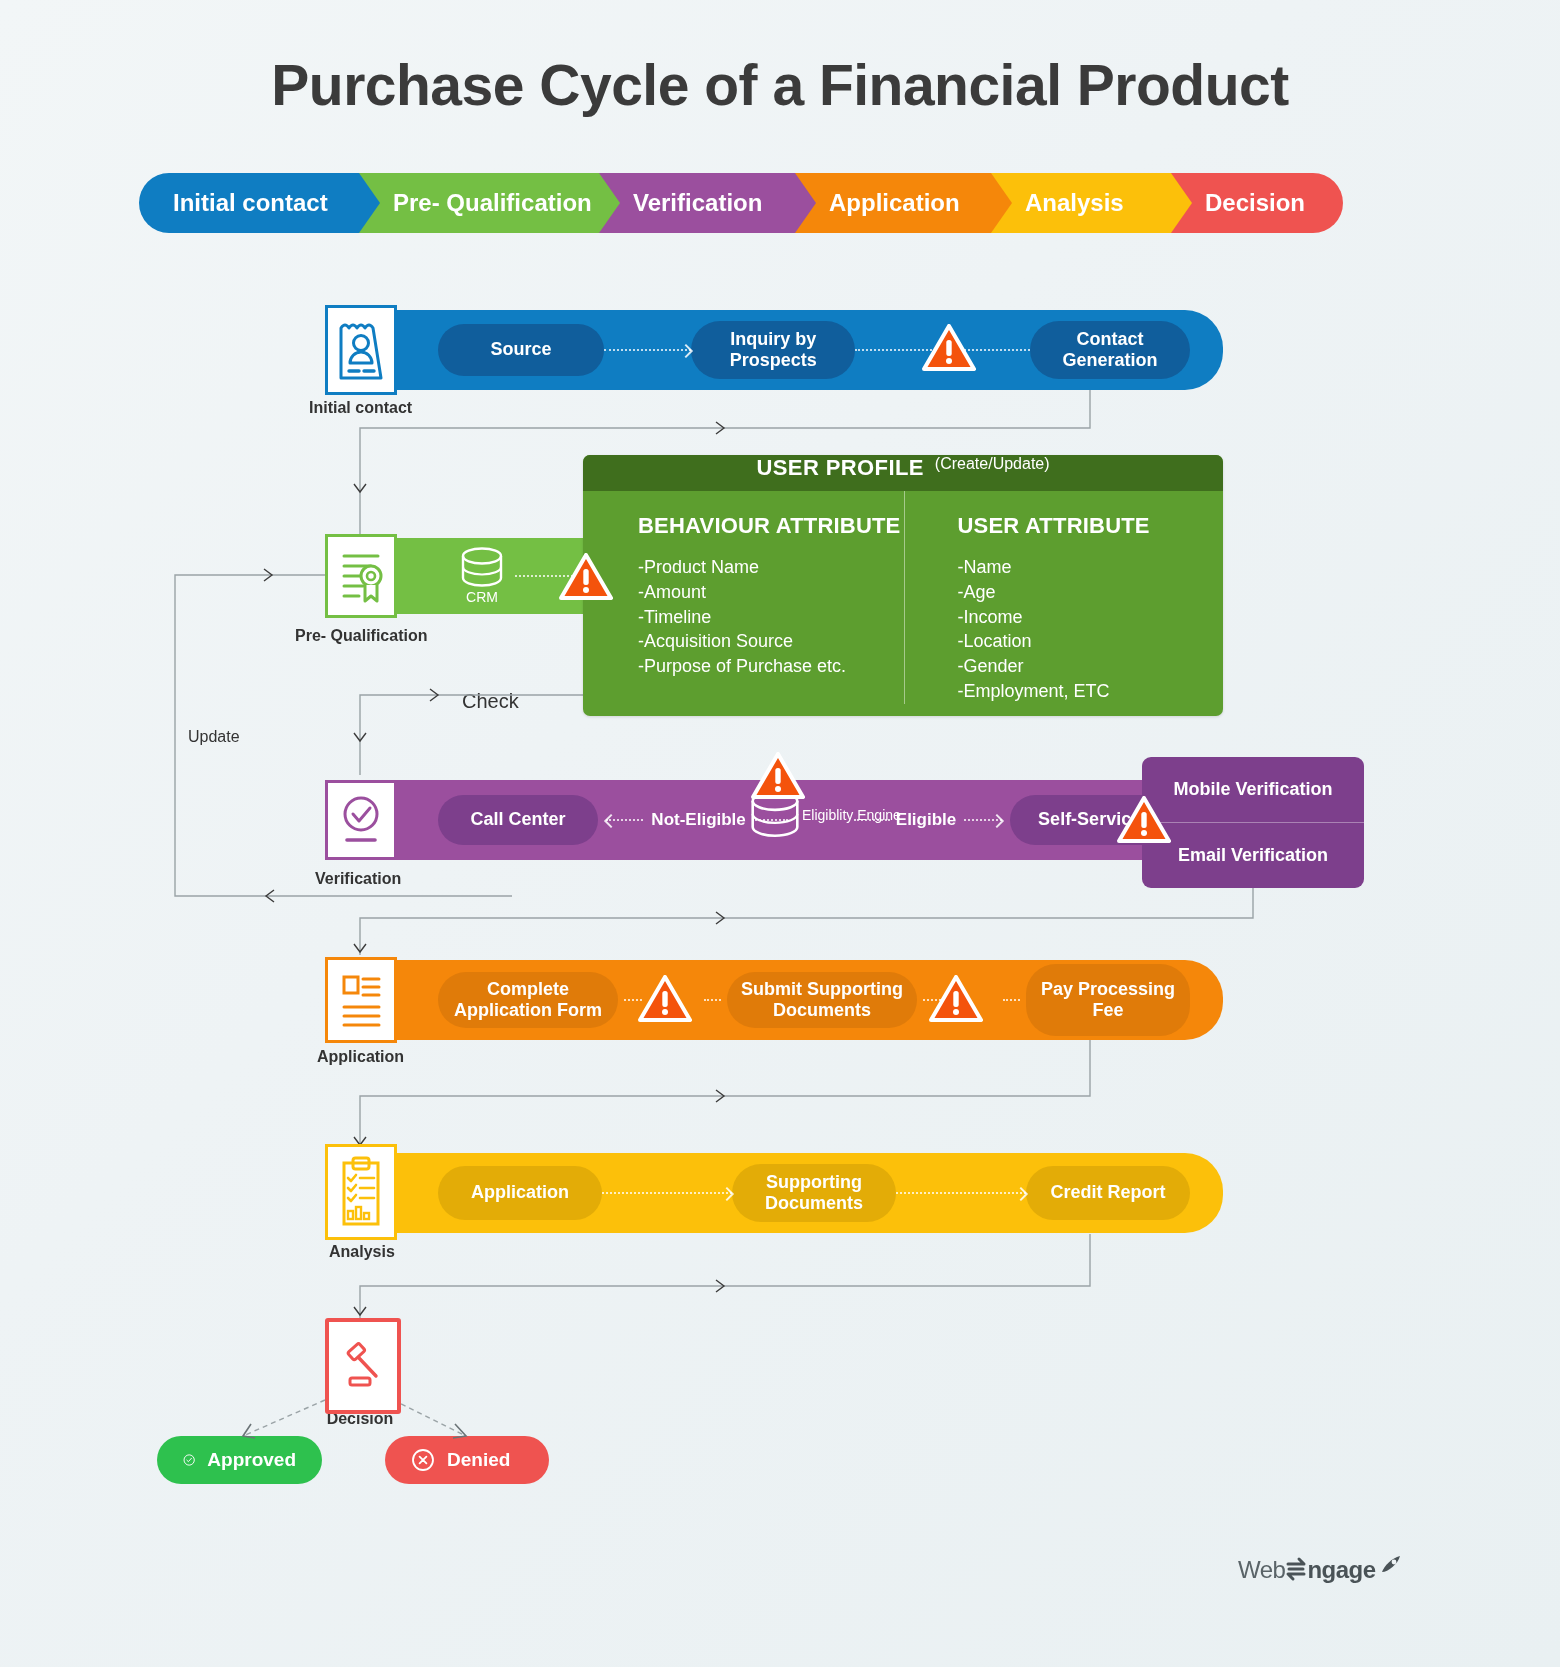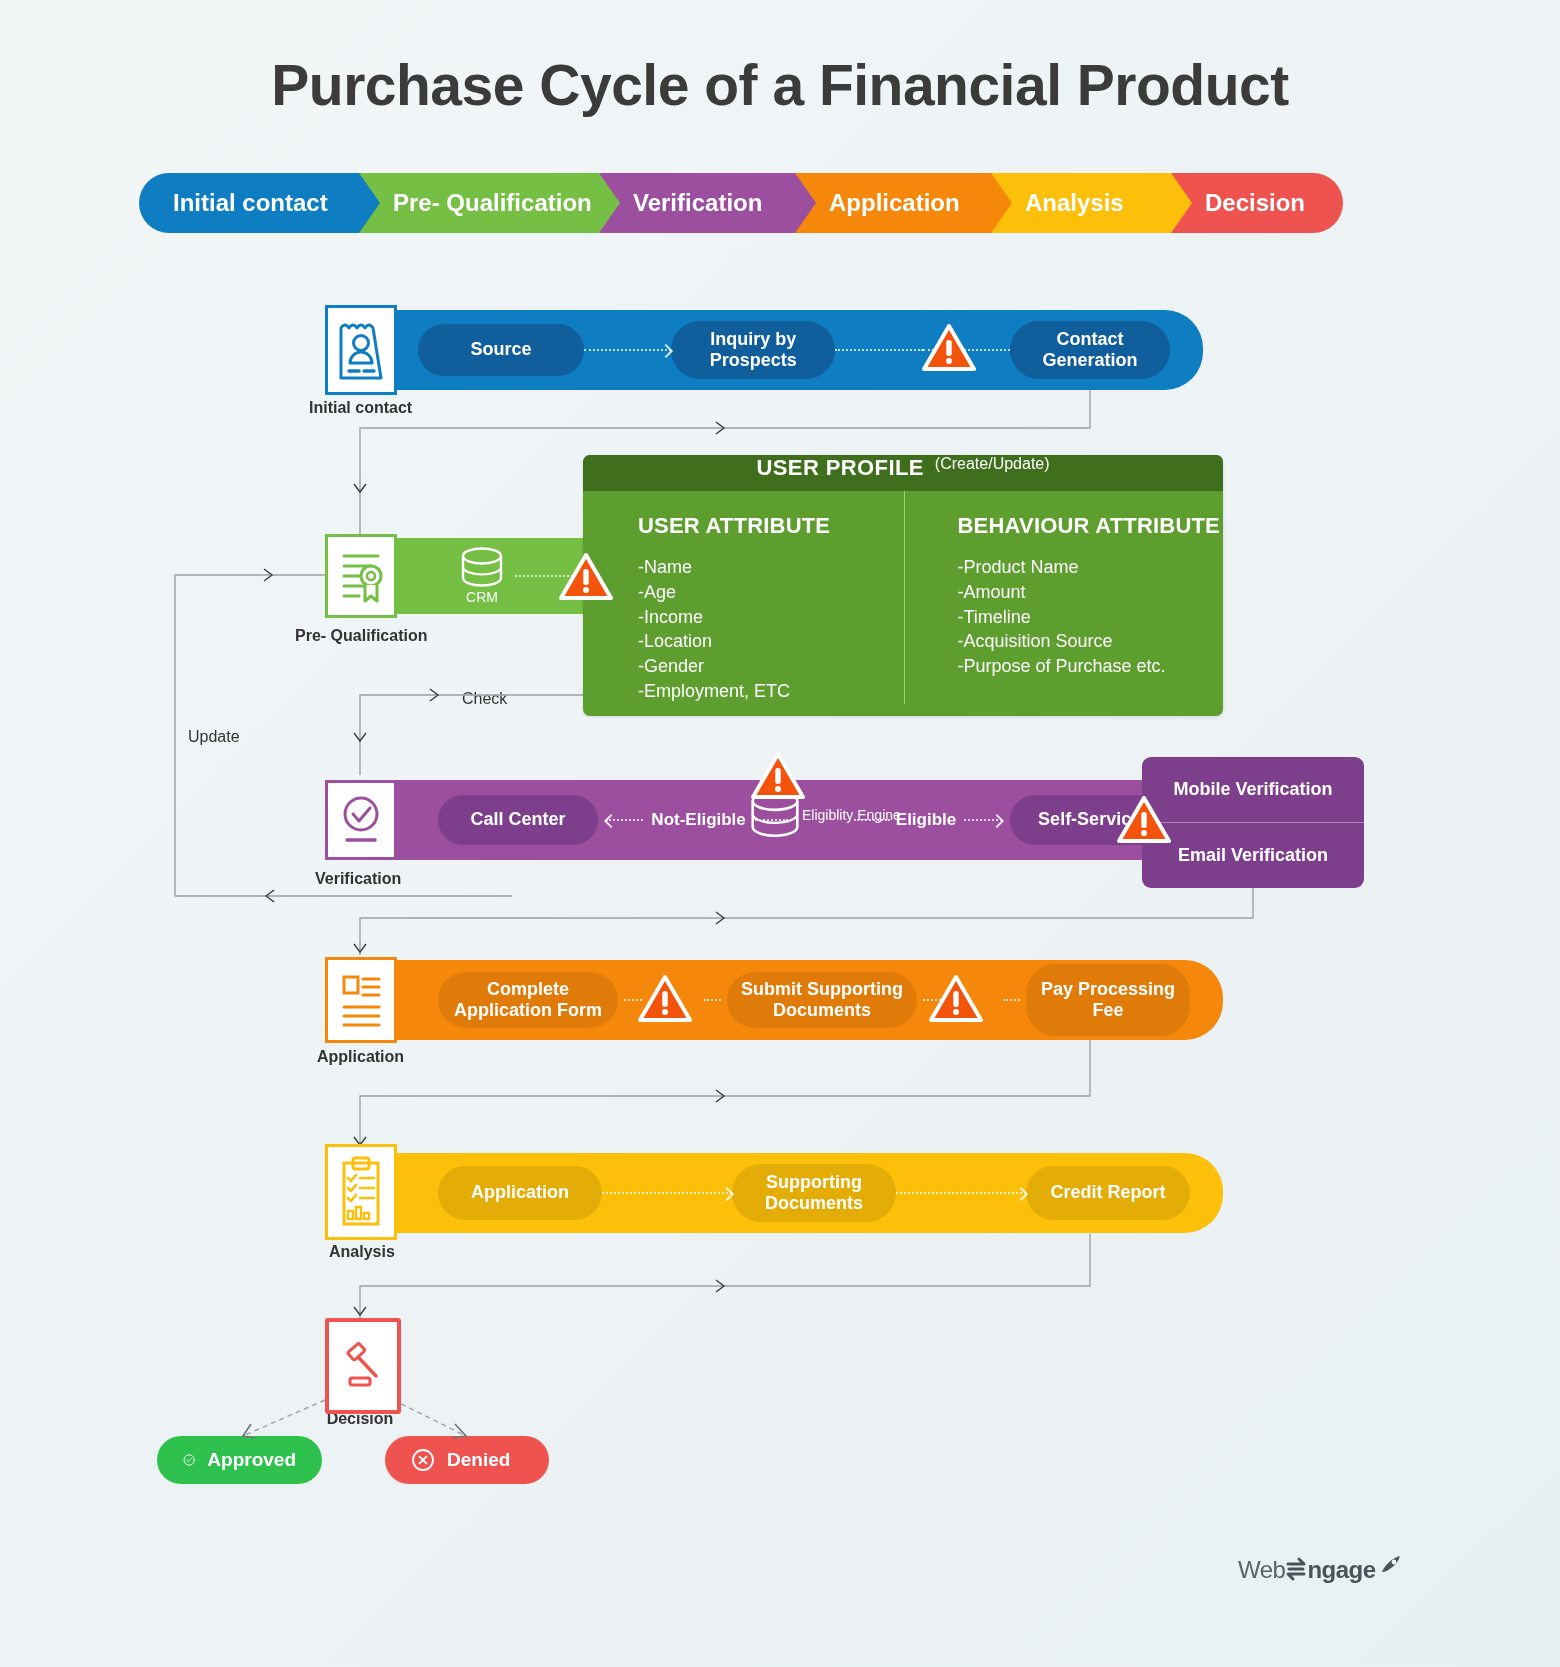--- a/index.html
+++ b/index.html
@@ -184,23 +184,23 @@
       <path d="M325,1400 L243,1436"></path>
       <path d="M393,1400 L466,1436"></path>
     </g>
     <g fill="none" stroke="#6b7477" stroke-width="1.6">
       <path d="M251,1424 L243,1436 L255,1438"></path>
       <path d="M455,1424 L466,1436 L453,1438"></path>
     </g>
   </svg>
 
   <div style="position:absolute;left:188px;top:728px;font-size:16px;color:#333;">Update</div>
-  <div style="position:absolute;left:462px;top:690px;font-size:16px;color:#333;">Check</div>
-
-  <div class="lane" style="left:377px;top:310px;width:826px;height:80px;background:#0f7dc2;">
+  <div style="position:absolute;left:462px;top:690px;font-size:20px;color:#333;">Check</div>
+
+  <div class="lane" style="left:397px;top:310px;width:826px;height:80px;background:#0f7dc2;">
     <div class="pill" style="margin-left:41px;width:166px;height:52px;background:#105e9c;">
       <span>Source</span>
     </div>
     <div class="dots"></div>
     <div class="pill" style="width:164px;height:58px;background:#105e9c;">
       <span>Inquiry by Prospects</span>
     </div>
     <div class="dots plain" style="min-width:52px;"></div>
     <div class="dots plain" style="min-width:52px;"></div>
     <div class="pill" style="width:160px;height:58px;background:#105e9c;margin-right:33px;">
@@ -258,38 +258,38 @@
   </div>
   <div class="lanelabel" style="left:295px;top:627px;">Pre- Qualification</div>
 
   <div id="profile">
     <div class="hd">
       <div class="t1">USER PROFILE</div>
       <div class="t2">(Create/Update)</div>
     </div>
     <div class="cols">
       <div class="col">
+        <h4>BEHAVIOUR ATTRIBUTE</h4>
+        <ul>
+          <li>-Product Name</li>
+          <li>-Amount</li>
+          <li>-Timeline</li>
+          <li>-Acquisition Source</li>
+          <li>-Purpose of Purchase etc.</li>
+        </ul>
+      </div>
+      <div class="col">
         <h4>USER ATTRIBUTE</h4>
         <ul>
           <li>-Name</li>
           <li>-Age</li>
           <li>-Income</li>
           <li>-Location</li>
           <li>-Gender</li>
           <li>-Employment, ETC</li>
-        </ul>
-      </div>
-      <div class="col">
-        <h4>BEHAVIOUR ATTRIBUTE</h4>
-        <ul>
-          <li>-Product Name</li>
-          <li>-Amount</li>
-          <li>-Timeline</li>
-          <li>-Acquisition Source</li>
-          <li>-Purpose of Purchase etc.</li>
         </ul>
       </div>
     </div>
   </div>
 
   <div class="lane" style="left:397px;top:780px;width:826px;height:80px;background:#9b4f9e;">
     <div class="pill" style="margin-left:41px;width:160px;height:50px;background:#7d3f8c;">
       <span>Call Center</span>
     </div>
     <div class="dots back" style="max-width:42px;margin:0 8px;"></div>

